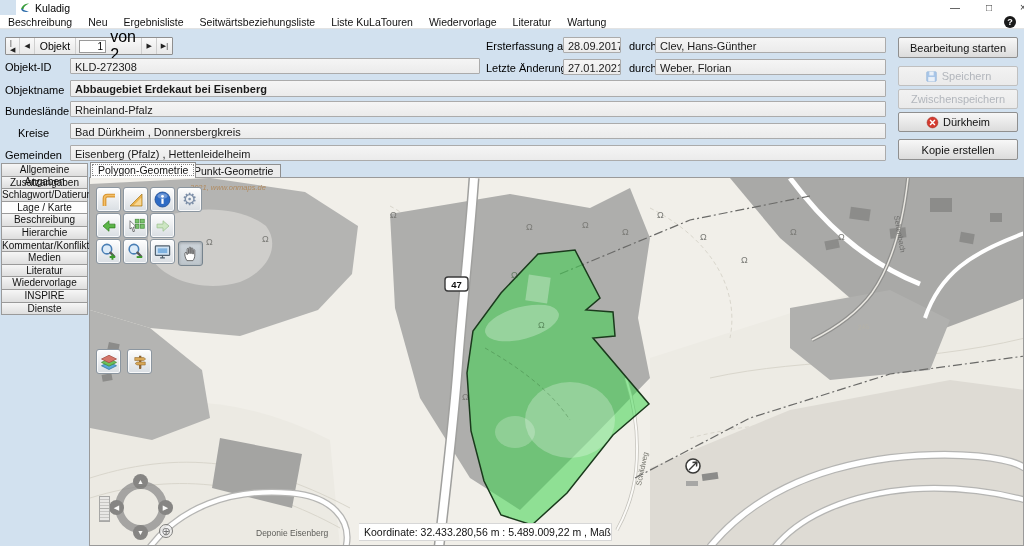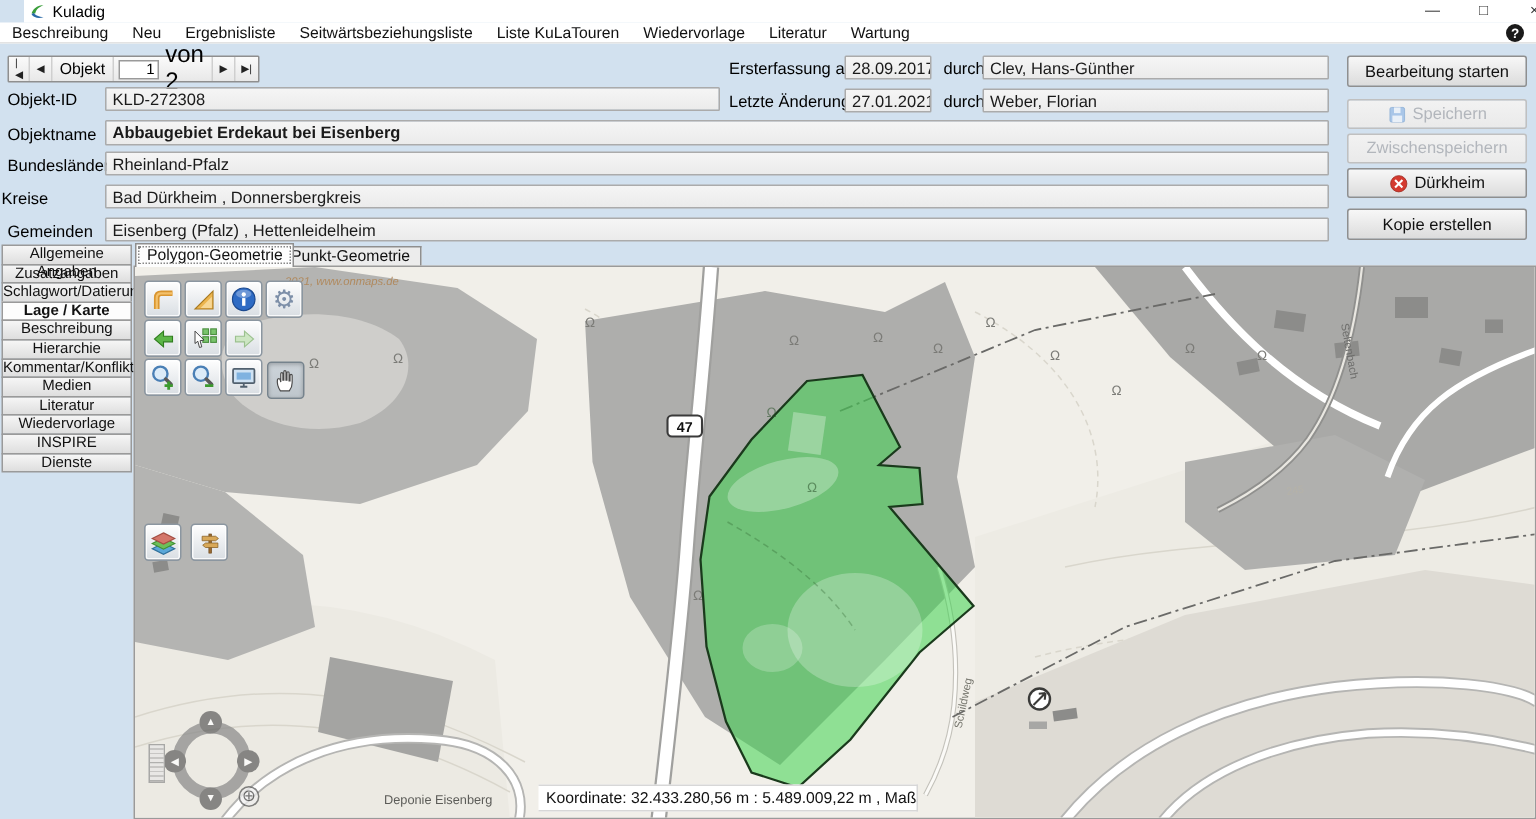--- a/index.html
+++ b/index.html
@@ -49,21 +49,21 @@
     background:linear-gradient(#f7f7f7,#dcdcdc); border:1px solid #8f8f8f; border-radius:2px;
     display:flex; align-items:center; justify-content:center; gap:4px; font-size:11px; color:#111; }
   .abtn.disabled { background:linear-gradient(#f2f2f2,#eaeaea); border-color:#c0c0c0; color:#b2b6bc; }
   .abtn svg { flex:none; }
 
   
   .sidebar { position:absolute; left:1px; top:164px; width:87px; }
   .sbitem { height:13.6px; margin-top:-1px; border:1px solid #9a9a9a;
     background:linear-gradient(#f6f6f6,#dedede); font-size:10px; text-align:center;
     line-height:12px; color:#111; }
-  .sbitem.active { background:#fdfdfd;font-weight:bold; }
+  .sbitem.active { background:#fdfdfd; }
 
   
   .tab { position:absolute; top:164px; height:14px; padding:0 7px; font-size:10.5px;
     line-height:13px; background:#ececec; border:1px solid #8f8f8f; border-bottom:none;
     color:#111; }
   .tab.active { top:162px; height:16px; background:#fdfdfd; z-index:5; outline:1px dotted #888;
     outline-offset:-3px; line-height:15px; }
 
   
   .map { position:absolute; left:89px; top:177px; width:935px; height:369px;
@@ -150,21 +150,21 @@
 
 <span class="lbl" style="left:5px; top:61px;">Objekt-ID</span>
 <div class="field" style="left:70px; top:58px; width:410px;">KLD-272308</div>
 
 <span class="lbl" style="left:5px; top:84px;">Objektname</span>
 <div class="field bold" style="left:70px; top:80px; width:816px; height:17px;">Abbaugebiet Erdekaut bei Eisenberg</div>
 
 <span class="lbl" style="left:5px; top:105px;">Bundesländer</span>
 <div class="field" style="left:70px; top:101px; width:816px;">Rheinland-Pfalz</div>
 
-<span class="lbl" style="left:1px; top:127px;">Kreise</span>
+<span class="lbl" style="left:18px; top:127px;">Kreise</span>
 <div class="field" style="left:70px; top:123px; width:816px;">Bad Dürkheim , Donnersbergkreis</div>
 
 <span class="lbl" style="left:5px; top:149px;">Gemeinden</span>
 <div class="field" style="left:70px; top:145px; width:816px;">Eisenberg (Pfalz) , Hettenleidelheim</div>
 
 <button class="abtn" style="top:37px;">
   <span>Bearbeitung starten</span>
 </button>
 <button class="abtn disabled" style="top:66px; height:20px;">
   <svg width="13" height="13" viewBox="0 0 24 24">

